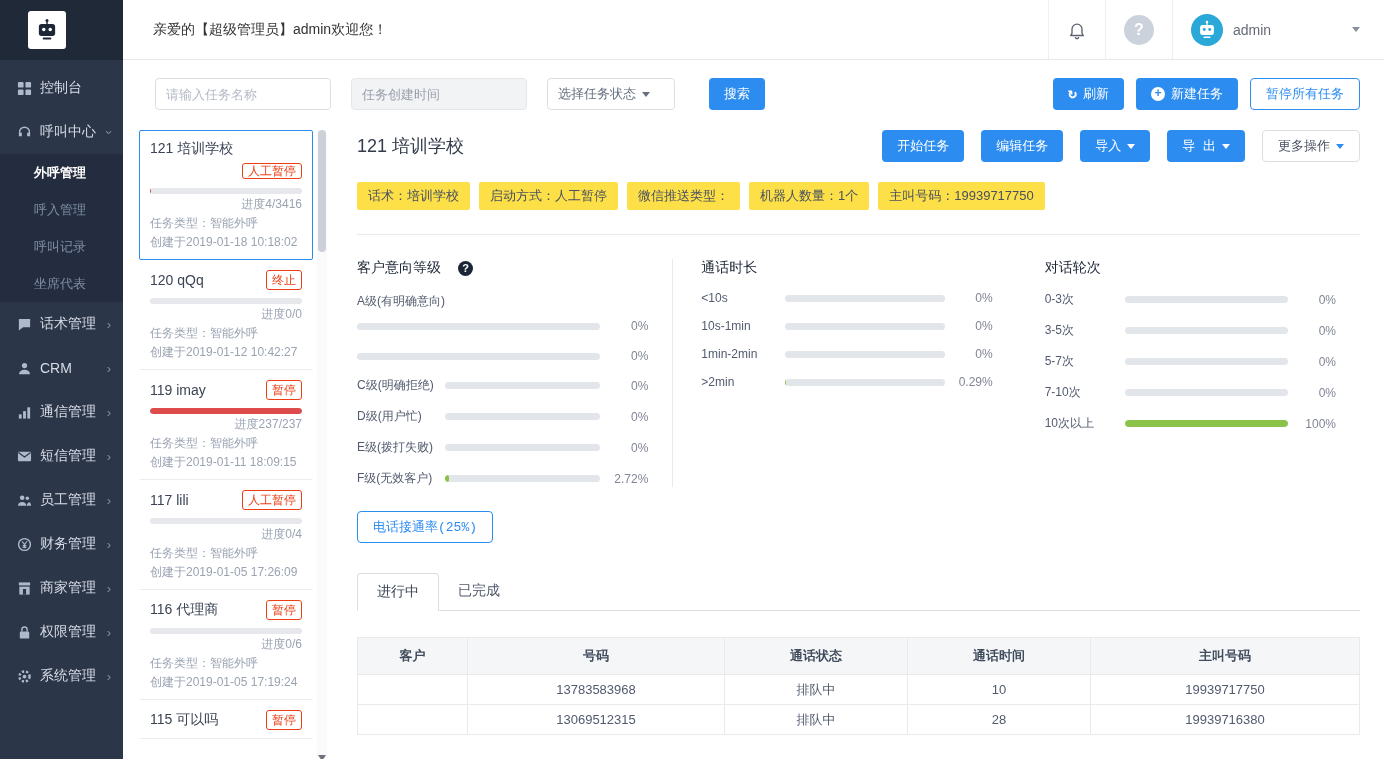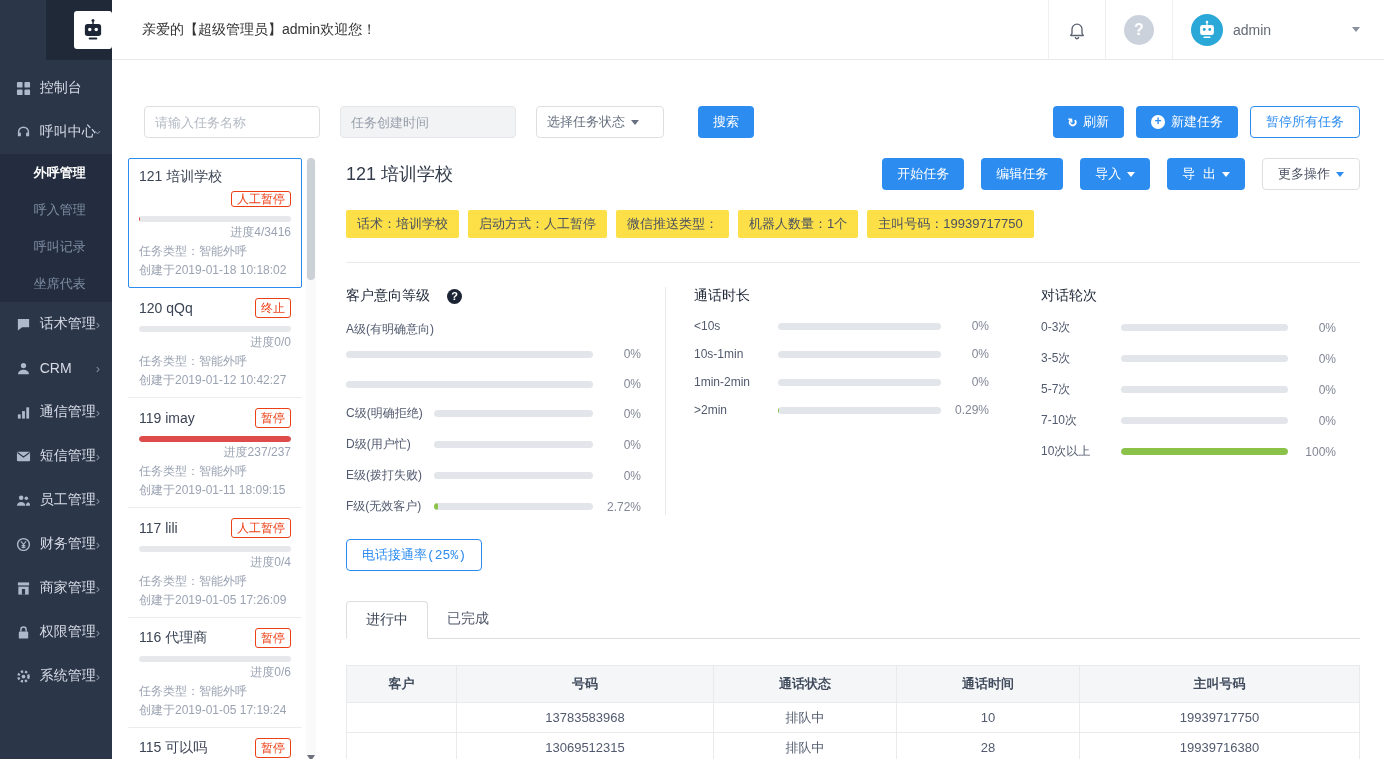--- a/index.html
+++ b/index.html
@@ -1,21 +1,21 @@
 <!DOCTYPE html>
 <html><head>
 <meta charset="utf-8">
 <style>
   * { margin:0; padding:0; box-sizing:border-box; }
   html,body { width:1384px; height:759px; overflow:hidden; background:#fff;
     font-family:"Liberation Sans","DejaVu Sans",sans-serif; color:#495060; }
   .app { display:flex; width:100%; height:100%; }
 
   
-  .sidebar { width:112px; background:#2b3649; flex-shrink:0; display:flex; flex-direction:column; overflow:hidden;align-items:flex-end; }
+  .sidebar { width:123px; background:#2b3649; flex-shrink:0; display:flex; flex-direction:column; overflow:hidden; }
   .logo-area { height:60px; background:#1f2938; display:flex; align-items:center; padding-left:28px; flex-shrink:0; }
   .logo-box { width:38px; height:38px; background:#fff; border-radius:3px; display:flex; align-items:center; justify-content:center; }
   .nav { padding-top:6px; }
   .nav-item { display:flex; align-items:center; height:44px; padding:0 12px 0 16px; color:#d7dce6; font-size:14px; cursor:pointer; }
   .nav-item .ico { width:16px; height:16px; margin-right:8px; display:inline-flex; align-items:center; justify-content:center; color:#aeb9cb; }
   .nav-item .ico svg { width:15px; height:15px; fill:currentColor; }
   .nav-item .lbl { flex:1; white-space:nowrap; }
   .chev { color:#7f8da3; font-size:13px; line-height:1; }
   .chev.down { display:inline-block; transform:rotate(90deg); }
   .submenu { background:#232d3f; }
@@ -32,21 +32,21 @@
   .user-cell { width:212px; gap:10px; }
   .avatar { width:32px; height:32px; border-radius:50%; background:#2aa8d8; display:flex; align-items:center; justify-content:center; flex-shrink:0; }
   .username { font-size:14px; color:#656b76; }
   .user-caret { margin-left:auto; margin-right:6px; }
   .caret-down { width:0; height:0; border-left:4px solid transparent; border-right:4px solid transparent; border-top:5px solid #8a909b; display:inline-block; }
   .caret-down.white { border-top-color:#fff; }
   .caret-down.blue { border-top-color:#2d8cf0; }
 
   
   .content { flex:1; background:#fff; padding:18px 24px 0 16px; display:flex; flex-direction:column; min-height:0; }
-  .toolbar { display:flex; align-items:flex-end; flex-shrink:0; padding-left:16px;margin-top:28px; }
+  .toolbar { display:flex; align-items:flex-end; flex-shrink:0; padding-left:16px; }
   .tb-input { height:32px; border:1px solid #dcdee2; border-radius:4px; padding:0 10px; font-size:13px; width:176px; margin-right:20px;
     color:#495060; font-family:inherit; outline:none; }
   .tb-input::placeholder { color:#b4bac4; }
   .tb-date { background:#f2f3f4; border-color:#e4e6e9; }
   .tb-date::placeholder { color:#99a0ac; }
   .tb-select { height:32px; width:128px; border:1px solid #dcdee2; border-radius:4px; display:flex; align-items:center; justify-content:space-between;
     padding:0 24px 0 10px; font-size:13px; color:#66707f; margin-right:22px; background:#fff; cursor:pointer; }
   .tb-select .caret-down { border-top-color:#66707f; }
   .btn { height:32px; border:none; border-radius:4px; background:#2d8cf0; color:#fff; font-size:13px; padding:0 15px; cursor:pointer;
     display:inline-flex; align-items:center; gap:6px; font-family:Liberation Mono, monospace; white-space:nowrap; }

